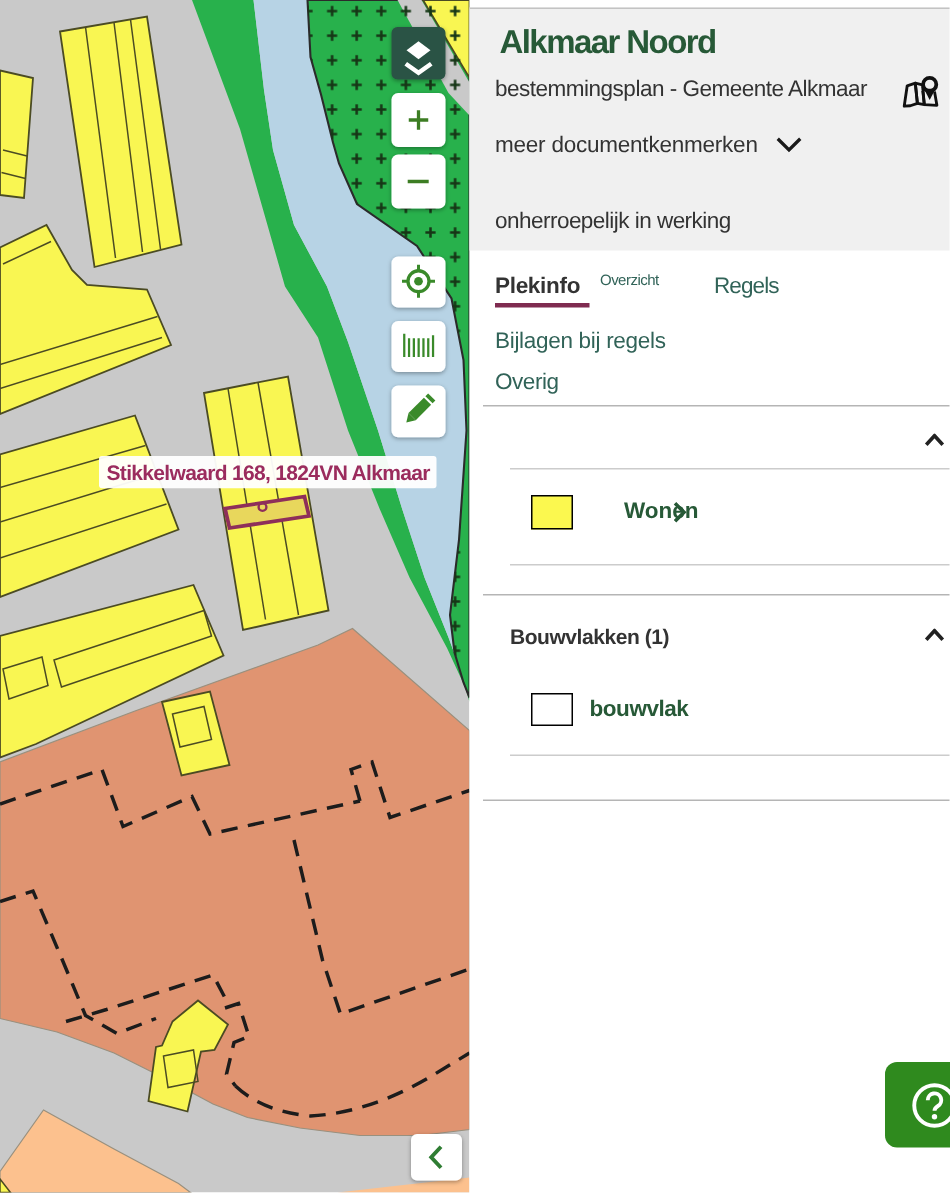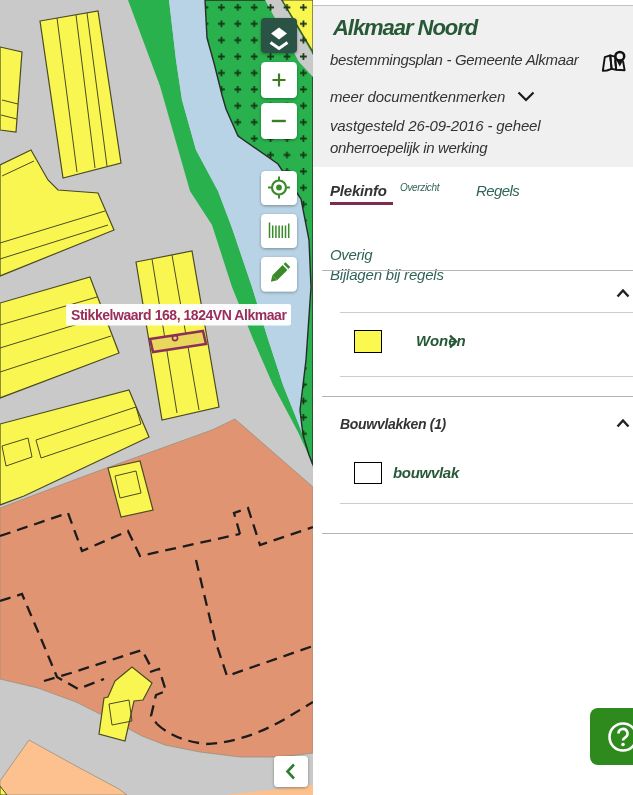--- a/index.html
+++ b/index.html
@@ -1,18 +1,18 @@
 <!DOCTYPE html>
 <html><head>
 <meta charset="utf-8">
 <style>
   html,body{margin:0;padding:0;width:633px;height:795px;overflow:hidden;background:#fff;
     font-family:"Liberation Sans",sans-serif;}
   #map{position:absolute;left:0;top:0;width:313px;height:795px;}
-  #panel{position:absolute;left:313px;top:0;width:320px;height:795px;background:#fff;font-style:italic;}
+  #panel{position:absolute;left:313px;top:0;width:320px;height:795px;background:#fff;}
   #phead{position:absolute;left:0;top:5px;width:320px;height:162px;background:#f0f0f0;border-top:1px solid #c3c3c3;box-sizing:border-box;}
   .t{position:absolute;white-space:nowrap;}
 </style>
 </head>
 <body>
 <svg id="map" viewBox="0 0 313 795">
   <defs>
     <pattern id="plus" width="16.4" height="16.4" patternUnits="userSpaceOnUse" patternTransform="translate(0,-0.8)">
       <path d="M8.2,4.8 V11.6 M4.8,8.2 H11.6" stroke="#163616" stroke-width="1.7" fill="none"></path>
     </pattern>
@@ -130,28 +130,27 @@
       <path d="M10.6,20.9 L9.2,7.4 L14.0,8.6 L15.2,21.8 Z"></path>
       <path d="M15.2,21.8 L14.2,12.5 M22.0,13.0 L23.6,22.2 L15.2,21.8"></path>
       <circle cx="18.8" cy="8.3" r="4.4" stroke-width="2.5"></circle>
     </g>
     <path d="M14.9,11.2 L18.8,18.6 L22.7,11.2 Z" fill="#111"></path>
   </svg>
   <div class="t" style="left:17px;top:88px;font-size:15px;color:#333;letter-spacing:-0.15px;">meer documentkenmerken</div>
   <svg class="t" style="left:204px;top:91px;" width="18" height="11" viewBox="0 0 18 11">
       <path d="M1.5,1.5 L9,9 L16.5,1.5" fill="none" stroke="#1a1a1a" stroke-width="2.2"></path>
     </svg>
-  <div class="t" style="left:17px;top:117px;font-size:15px;color:#333;letter-spacing:-0.15px;">vastgesteld 26-09-2016 - geheel</div>
   <div class="t" style="left:17px;top:139px;font-size:15px;color:#333;letter-spacing:-0.35px;">onherroepelijk in werking</div>
 
   <div class="t" style="left:17px;top:182px;font-size:15px;font-weight:bold;color:#333;letter-spacing:-0.2px;">Plekinfo</div>
   <div class="t" style="left:17px;top:202px;width:63px;height:3px;background:#7f2b50;"></div>
   <div class="t" style="left:87px;top:182px;font-size:10px;color:#316358;letter-spacing:-0.35px;">Overzicht</div>
   <div class="t" style="left:163px;top:182px;font-size:15px;color:#316358;letter-spacing:-0.6px;">Regels</div>
-  <div class="t" style="left:17px;top:219px;font-size:15px;color:#316358;letter-spacing:-0.2px;margin-top:47px;">Bijlagen bij regels</div>
+  <div class="t" style="left:17px;top:219px;font-size:15px;color:#316358;letter-spacing:-0.2px;">Bijlagen bij regels</div>
   <div class="t" style="left:17px;top:246px;font-size:15px;color:#316358;letter-spacing:-0.3px;">Overig</div>
 
   <div class="t" style="left:9px;top:270px;width:311px;height:1px;background:#b5b5b5;"></div>
   <svg class="t" style="left:303px;top:289px;" width="14" height="9" viewBox="0 0 14 9">
       <path d="M1.5,7.5 L7,1.5 L12.5,7.5" fill="none" stroke="#222" stroke-width="2.4"></path>
     </svg>
   <div class="t" style="left:27px;top:312px;width:293px;height:1px;background:#ccc;"></div>
   <div class="t" style="left:41px;top:330px;width:26px;height:21px;background:#fbf84f;border:1.5px solid #000;"></div>
   <div class="t" style="left:80px;top:332px;font-size:15px;font-weight:bold;color:#275937;margin-left:23px;">Wonen</div>
   <svg class="t" style="left:135px;top:334px;" width="10" height="15" viewBox="0 0 10 15">

